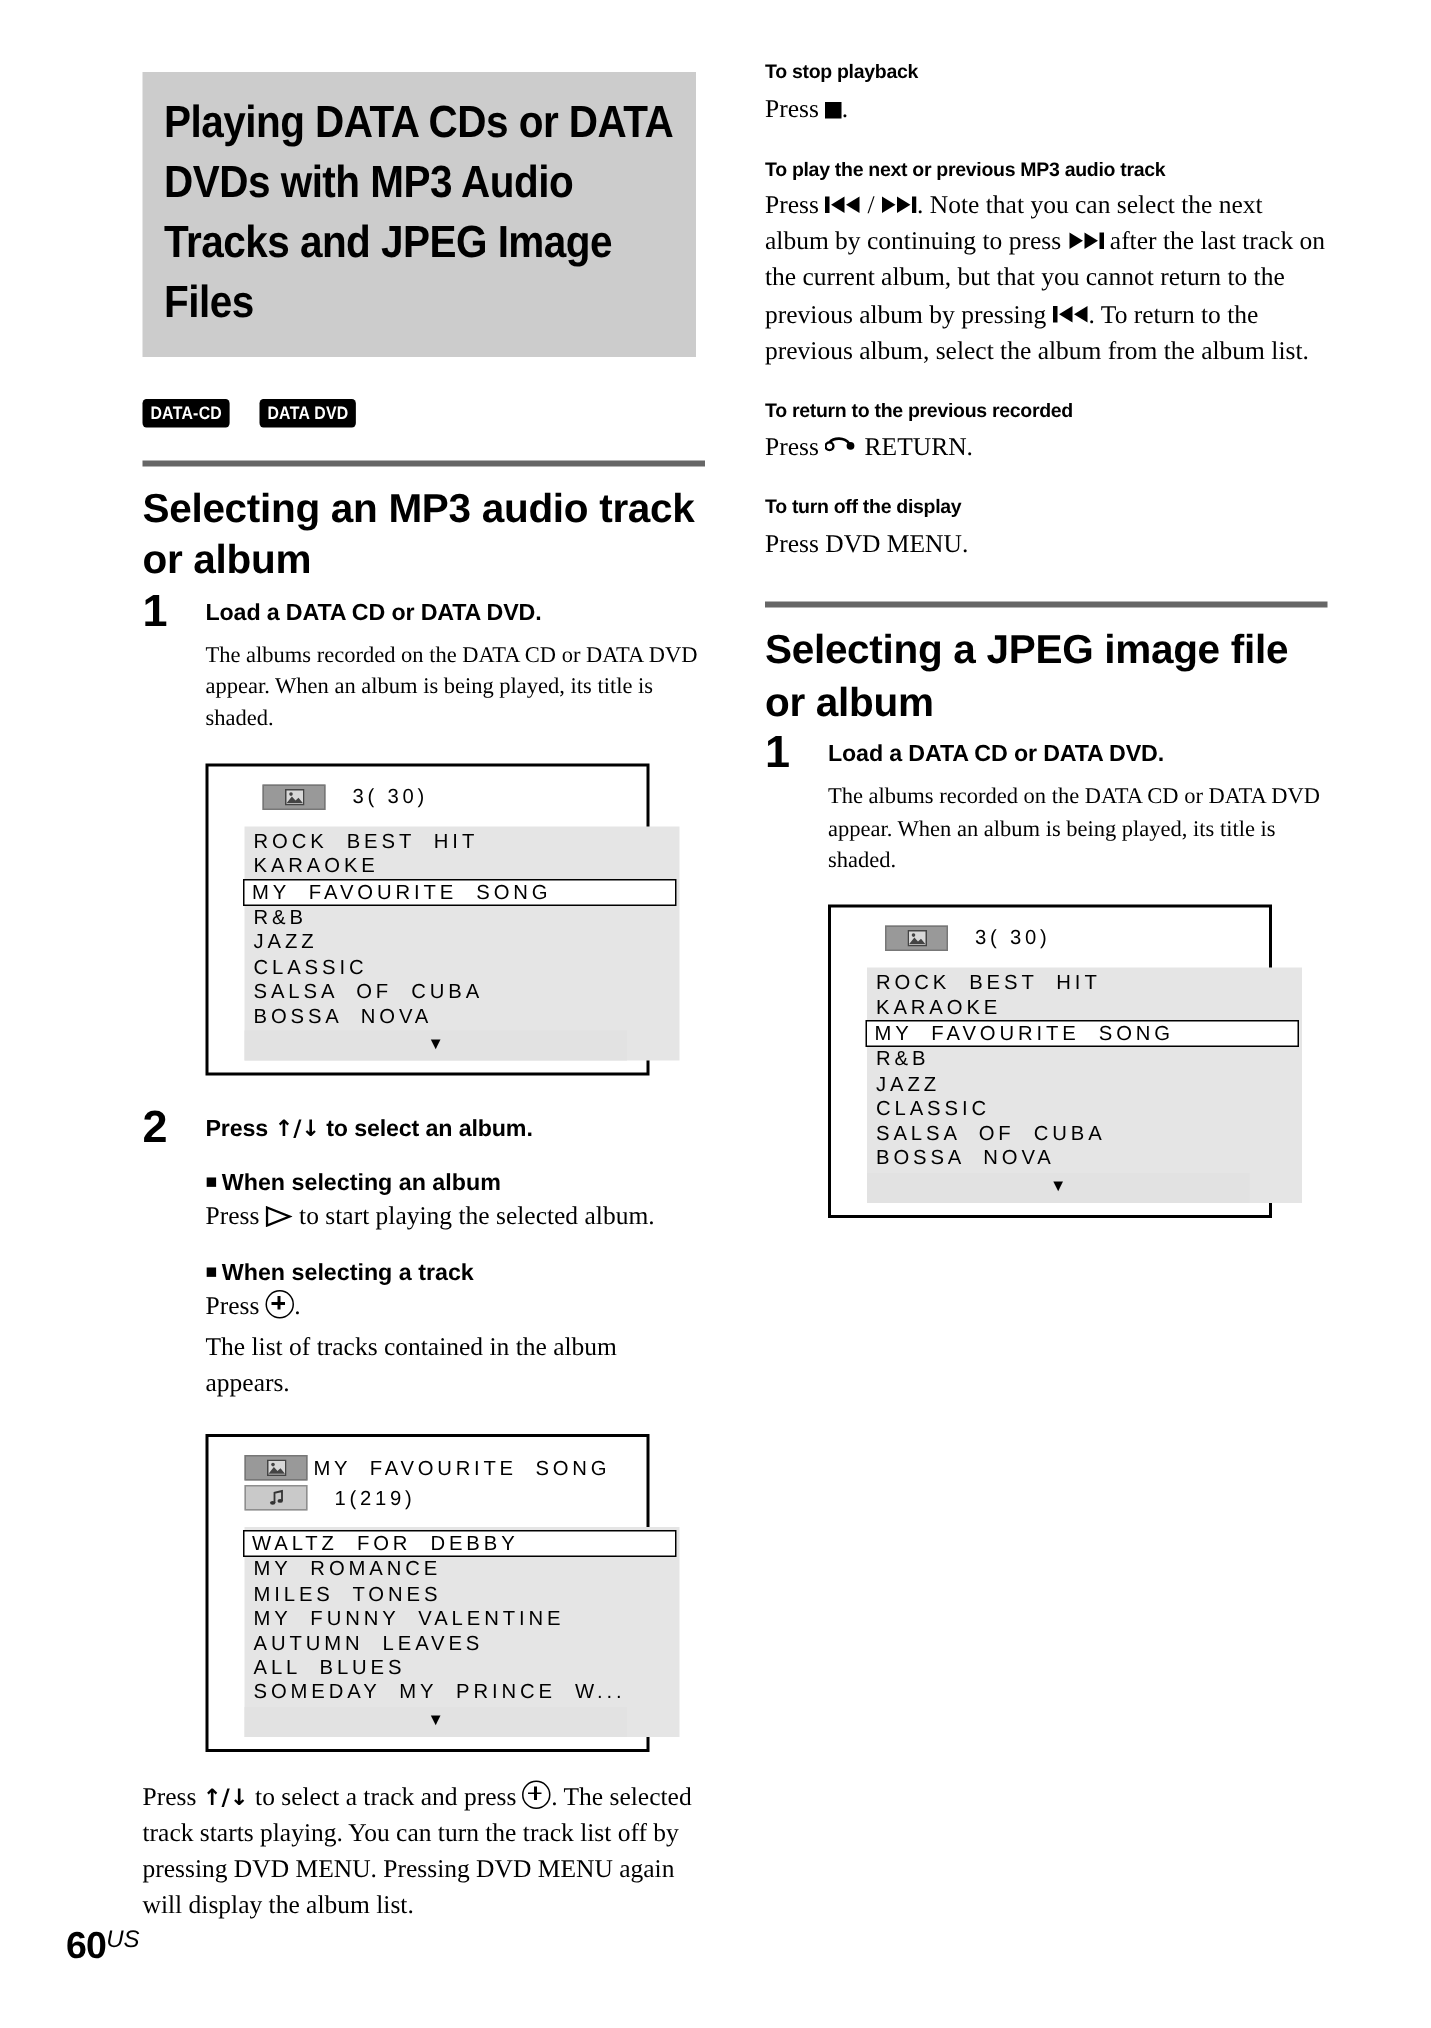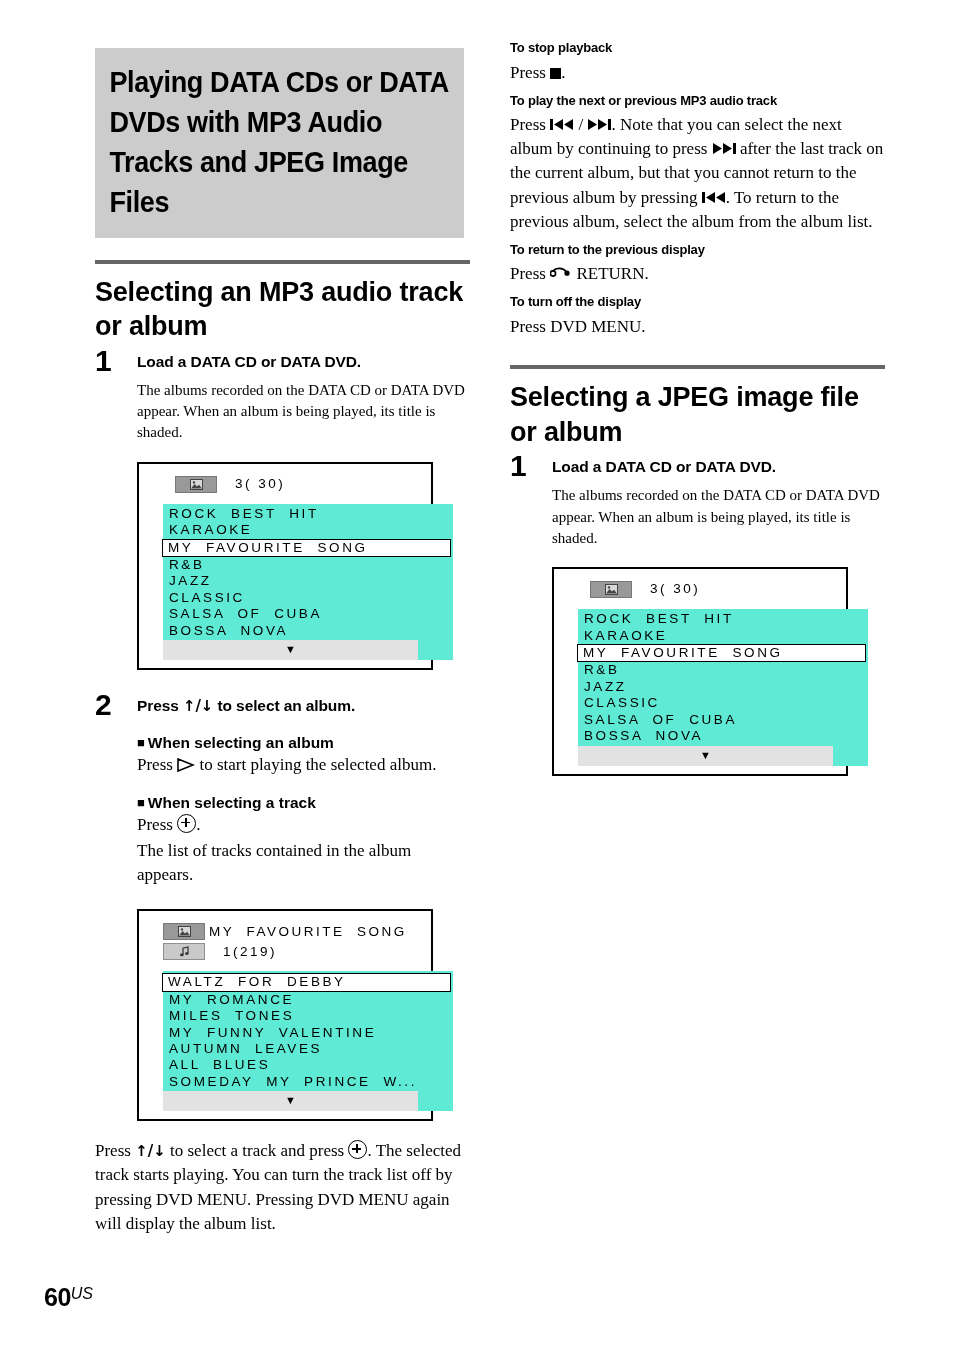--- a/index.html
+++ b/index.html
@@ -127,21 +127,21 @@
 
   
   .sub-heading {
     font-family: "Liberation Sans", sans-serif;
     font-weight: bold;
     font-size: 13px;
     line-height: 1.27;
     letter-spacing: -0.2px;
     margin: 0 0 4px 0;
   }
-  .sub-heading.spaced { margin-top: 8px; }
+  .sub-heading.spaced { margin-top: 20px; }
   .para {
     font-family: "Liberation Serif", serif;
     font-size: 17px;
     line-height: 1.42;
     margin: 0 0 2px 0;
   }
 
   
   .g-stop {
     display: inline-block;
@@ -238,21 +238,21 @@
     padding: 2px 0 0 24px;
     font-family: "Liberation Sans", sans-serif;
   }
   .hdr-line {
     display: flex;
     align-items: center;
   }
   .hdr-line + .hdr-line { margin-top: 3px; }
 
   .list-panel {
-    background: #5eead4;
+    background: #e5e5e5;
     margin: 11px 0 0 24px;
     width: 290px;
     padding: 2px 0 0 0;
     position: relative;
   }
   .list-row {
     font-family: "Liberation Sans", sans-serif;
     font-size: 13.5px;
     letter-spacing: 2.6px;
     line-height: 1.07;
@@ -297,20 +297,24 @@
 </style>
 </head>
 <body>
 
 <div class="page">
 
   <div class="col-left">
 
     <div class="chapter-title">Playing DATA CDs or DATA DVDs with MP3 Audio Tracks and JPEG Image Files</div>
 
+    <div class="badge-row">
+      <span class="badge">DATA-CD</span>
+      <span class="badge">DATA DVD</span>
+    </div>
 
     <div class="section-rule"></div>
     <div class="section-heading">Selecting an MP3 audio track or album</div>
 
     <div class="step">
       <div class="step-num">1</div>
       <div class="step-title">Load a DATA CD or DATA DVD.</div>
       <div class="step-body">The albums recorded on the DATA CD or DATA DVD appear. When an album is being played, its title is shaded.</div>
 
       <div class="screen-wrap">
@@ -427,21 +431,21 @@
             <path d="M1 1 L1 12 L10 6.5 Z" fill="#000"></path>
             <path d="M11 1 L11 12 L20 6.5 Z" fill="#000"></path>
             <rect x="21" y="1" width="3" height="11" fill="#000"></rect>
           </svg></span><span> after the last track on the current album, but that you cannot return to the previous album by pressing </span><span class="g-prev"><svg width="24" height="13" viewBox="0 0 24 13" aria-hidden="true">
             <rect x="0" y="1" width="3" height="11" fill="#000"></rect>
             <path d="M13 1 L13 12 L4 6.5 Z" fill="#000"></path>
             <path d="M23 1 L23 12 L14 6.5 Z" fill="#000"></path>
           </svg></span><span>. To return to the previous album, select the album from the album list.</span>
     </div>
 
-    <div class="sub-heading spaced">To return to the previous display</div>
+    <div class="sub-heading spaced">To return to the previous recorded</div>
     <div class="para">
       <span>Press </span><span class="g-return"><svg width="22" height="15" viewBox="0 0 22 15" aria-hidden="true">
             <circle cx="3" cy="7.5" r="2.6" fill="none" stroke="#000" stroke-width="1.6"></circle>
             <path d="M3 4.9 C6 1.5 13 1.5 16 5.5" fill="none" stroke="#000" stroke-width="1.8"></path>
             <circle cx="17" cy="7.2" r="2.6" fill="#000"></circle>
           </svg></span><span> RETURN.</span>
     </div>
 
     <div class="sub-heading spaced">To turn off the display</div>
     <div class="para">Press DVD MENU.</div>

